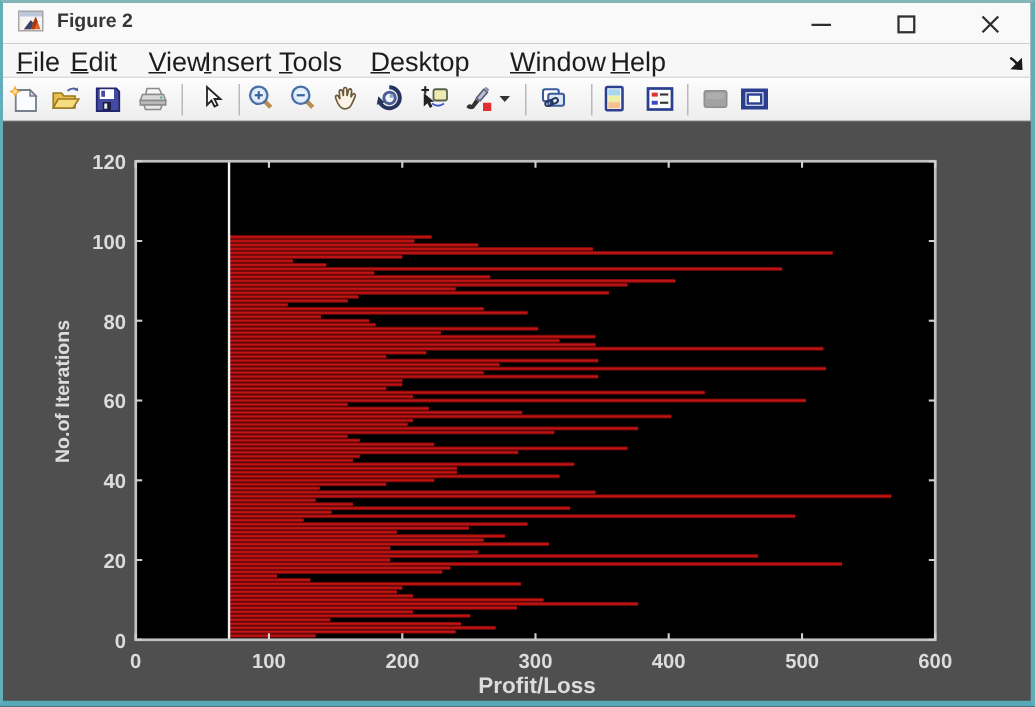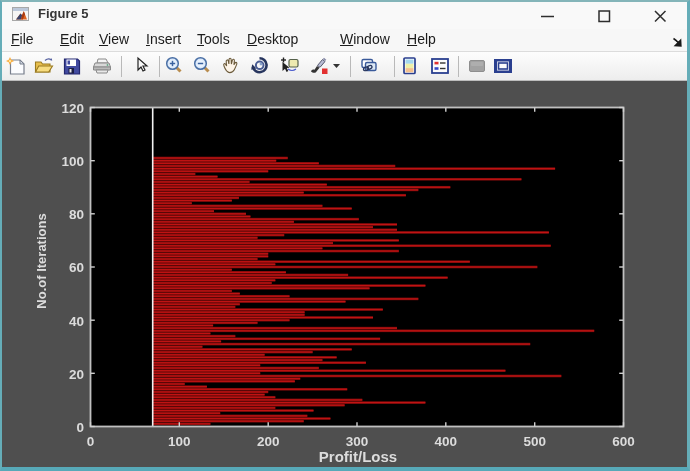--- a/index.html
+++ b/index.html
@@ -2,56 +2,56 @@
 <html><head><meta charset="utf-8">
 <style>
 *{margin:0;padding:0;box-sizing:border-box;}
 html,body{width:690px;height:471px;overflow:hidden;background:#4f4f4f;font-family:"Liberation Sans",sans-serif;}
 #win{position:absolute;left:0;top:0;width:690px;height:471px;border-left:2px solid #65adb8;border-right:3px solid #65adb8;border-top:2px solid #84b5b9;border-bottom:4px solid #57a9b8;background:#4f4f4f;}
 #titlebar{position:absolute;left:0;top:0;width:685px;height:27px;background:#f9f9f9;}
 #title{position:absolute;left:36px;top:4px;font-size:13px;font-weight:bold;color:#363636;}
 #fico{position:absolute;left:10px;top:5px;width:17px;height:14px;background:#f6f5f4;border:1px solid #a8a8a8;}
 #fico .tb{position:absolute;left:0;top:0;width:100%;height:3px;background:#bcc8da;}
 .wbtn{position:absolute;top:0;width:14px;height:27px;}
-#menubar{position:absolute;left:0;top:27px;width:685px;height:23px;background:#f7f7f7;border-bottom:1px solid #dcdcdc;font-size:14px;color:#1c1c1c;}
+#menubar{position:absolute;left:0;top:27px;width:685px;height:23px;background:#f7f7f7;border-bottom:1px solid #dcdcdc;font-size:18px;color:#1c1c1c;}
 #menubar span{position:absolute;top:2px;}
 #menubar u{text-decoration-thickness:1.2px;text-underline-offset:1px;}
 #toolbar{position:absolute;left:0;top:50px;width:685px;height:29px;background:linear-gradient(#fdfdfd,#ededed);border-bottom:1px solid #bdbdbd;}
 .ti{position:absolute;top:4px;width:20px;height:20px;}
 .tsep{position:absolute;top:4px;width:1px;height:21px;background:#b9b9b9;}
 #fig{position:absolute;left:0;top:79px;width:685px;height:386px;}
 </style></head>
 <body>
 <div id="win">
  <div id="titlebar">
   <div id="fico">
         <div class="tb"></div>
    <svg width="17" height="14" style="position:absolute;left:0;top:0" viewBox="0 0 17 14">
     <path d="M3 11.5 L7.5 5.5 L9 7.2 L10.8 3.2 L14 11.5 Z" fill="#df6320"></path>
     <path d="M10.8 3.2 L12 6.2 L9.8 11.5 L8.2 11.5 L9 7.2 Z" fill="#a83a10"></path>
     <path d="M3 11.5 L7.5 5.5 L9 7.2 L7.8 11.5 Z" fill="#39426b"></path>
    </svg>
   </div>
-  <div id="title">Figure 5</div>
+  <div id="title">Figure 2</div>
   <svg class="wbtn" style="left:538px" width="16" height="27">
         <line x1="1" y1="14.5" x2="15" y2="14.5" stroke="#2e2e2e" stroke-width="1.5"></line>
       </svg>
   <svg class="wbtn" style="left:595px" width="14" height="27">
         <rect x="2" y="9" width="10.5" height="10.5" fill="none" stroke="#2e2e2e" stroke-width="1.5"></rect>
       </svg>
   <svg class="wbtn" style="left:651px" width="14" height="27">
         <path d="M2 9 L12.5 19.5 M12.5 9 L2 19.5" stroke="#2e2e2e" stroke-width="1.5"></path>
       </svg>
  </div>
  <div id="menubar">
   <span style="left:9px"><u>F</u>ile</span>
-  <span style="left:58px"><u>E</u>dit</span>
+  <span style="left:45px"><u>E</u>dit</span>
   <span style="left:97px"><u>V</u>iew</span>
-  <span style="left:144px"><u>I</u>nsert</span>
-  <span style="left:195px"><u>T</u>ools</span>
+  <span style="left:134px"><u>I</u>nsert</span>
+  <span style="left:184px"><u>T</u>ools</span>
   <span style="left:245px"><u>D</u>esktop</span>
   <span style="left:338px"><u>W</u>indow</span>
   <span style="left:405px"><u>H</u>elp</span>
   <svg style="position:absolute;left:670px;top:8px" width="12" height="11">
         <path d="M1.5 1.5 Q5 3.5 7.5 7.5 M8.5 3.5 L8.8 8.8 L3.5 8.5 Z" stroke="#1a1a1a" stroke-width="1.7" fill="#1a1a1a"></path>
       </svg>
  </div>
  <div id="toolbar">
       <svg class="ti" style="left:4px" width="20" height="20" viewBox="0 0 20 20">
         <path d="M4.5 4 h9.5 l4 4 v10 h-13.5 z" fill="#fbfcff" stroke="#777e8c" stroke-width="1.2"></path>

